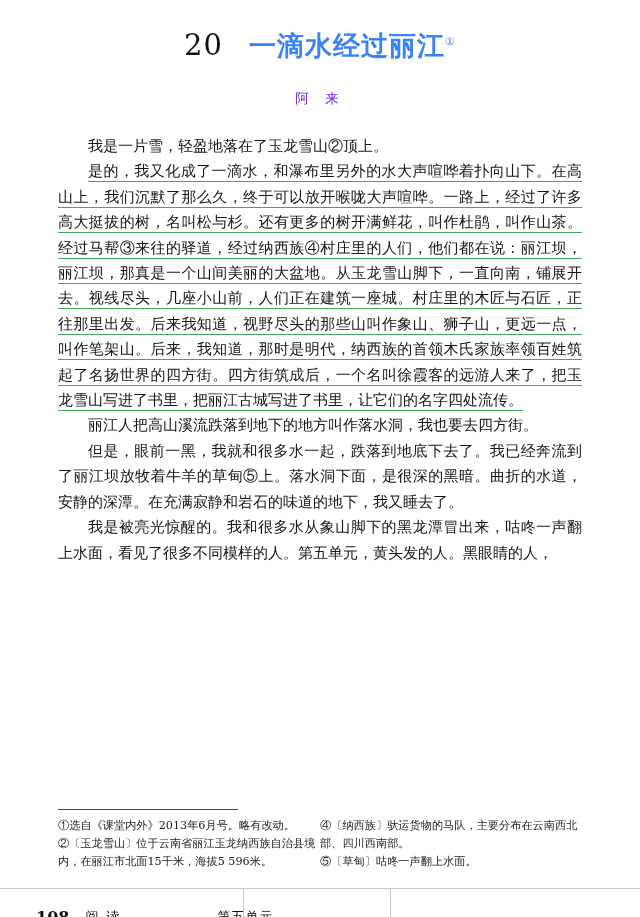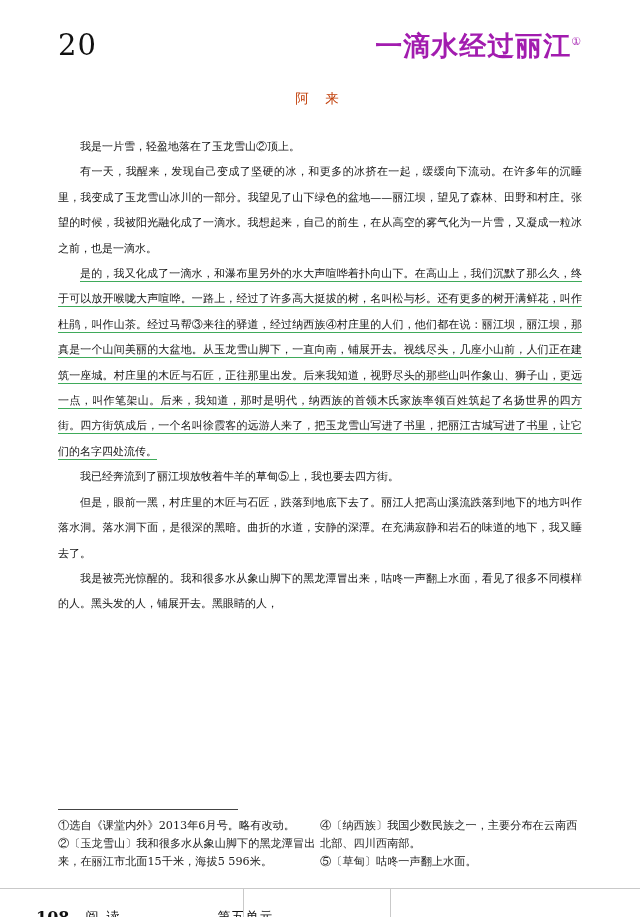--- a/index.html
+++ b/index.html
@@ -18,55 +18,55 @@
   .page {
     position: relative;
     width: 640px;
     height: 917px;
     box-sizing: border-box;
     padding: 0 58px;
   }
   .title-row {
     display: flex;
     align-items: baseline;
-    justify-content: space-between;
+    justify-content: center;
     margin-top: 28px;
     letter-spacing: 1px;
   }
   .title-num {
     font-family: "DejaVu Serif", "Liberation Serif", serif;
     font-size: 29px;
     font-weight: normal;
     color: #111;
   }
   .title-text {
     font-family: "DejaVu Serif", "Liberation Serif", serif;
     font-size: 27px;
     font-weight: bold;
-    color: #a21caf;
+    color: #3b82f6;
     margin-left: 26px;
     position: relative;
   }
   .sup {
     font-size: 11px;
     vertical-align: super;
     font-weight: normal;
   }
   .author {
     text-align: center;
     font-family: "DejaVu Serif", "Liberation Serif", serif;
     font-size: 13.5px;
-    color: #c2410c;
+    color: #6d28d9;
     margin-top: 26px;
     letter-spacing: 6px;
   }
   .body-text {
     margin-top: 26px;
     font-family: "DejaVu Serif", "Liberation Serif", serif;
-    font-size: 11px;
+    font-size: 15px;
     line-height: 25.4px;
     color: #141414;
     text-align: justify;
   }
   .body-text p {
     margin: 0;
     text-indent: 2em;
   }
   .u-green {
     border-bottom: 1.5px solid #3faa5a;
@@ -147,36 +147,35 @@
 
   <div class="title-row">
     <span class="title-num">20</span>
     <span class="title-text"><span>一滴水经过丽江</span><span class="sup">①</span></span>
   </div>
 
   <div class="author">阿  来</div>
 
   <div class="body-text">
     <p>我是一片雪，轻盈地落在了玉龙雪山②顶上。</p>
-    <p>有一天，我醒来，发现自己变成了坚硬的冰，和更多的冰挤在一起，缓缓向下流动。在许多年的沉睡里，我变成了玉龙雪山冰川的一部分。我望见了山下绿色的盆地——丽江坝，望见了森林、田野和村庄。张望的时候，我被阳光融化成了一滴水。我想起来，自己的前生，在从高空的雾气化为一片雪，又凝成一粒冰之前，也是一滴水。</p>
     <p><span class="u-green">是的，我又化成了一滴水，和瀑布里另外的水大声喧哗着扑向山下。在高山上，我们沉默了那么久，终于可以放开喉咙大声喧哗。一路上，经过了许多高大挺拔的树，名叫松与杉。还有更多的树开满鲜花，叫作杜鹃，叫作山茶。经过马帮③来往的驿道，经过纳西族④村庄里的人们，他们都在说：丽江坝，丽江坝，那真是一个山间美丽的大盆地。从玉龙雪山脚下，一直向南，铺展开去。视线尽头，几座小山前，人们正在建筑一座城。村庄里的木匠与石匠，正往那里出发。后来我知道，视野尽头的那些山叫作象山、狮子山，更远一点，叫作笔架山。后来，我知道，那时是明代，纳西族的首领木氏家族率领百姓筑起了名扬世界的四方街。四方街筑成后，一个名叫徐霞客的远游人来了，把玉龙雪山写进了书里，把丽江古城写进了书里，让它们的名字四处流传。</span></p>
-    <p>我已经奔流到了丽江坝放牧着牛羊的草甸⑤上，我也要去四方街。</p>
-    <p>但是，眼前一黑，村庄里的木匠与石匠，跌落到地底下去了。丽江人把高山溪流跌落到地下的地方叫作落水洞。落水洞下面，是很深的黑暗。曲折的水道，安静的深潭。在充满寂静和岩石的味道的地下，我又睡去了。</p>
-    <p>我是被亮光惊醒的。我和很多水从象山脚下的黑龙潭冒出来，咕咚一声翻上水面，看见了很多不同模样的人。黑头发的人，铺展开去。黑眼睛的人，</p>
+    <p>丽江人把高山溪流跌落到地下的地方叫作落水洞，我也要去四方街。</p>
+    <p>但是，眼前一黑，我就和很多水一起，跌落到地底下去了。我已经奔流到了丽江坝放牧着牛羊的草甸⑤上。落水洞下面，是很深的黑暗。曲折的水道，安静的深潭。在充满寂静和岩石的味道的地下，我又睡去了。</p>
+    <p>我是被亮光惊醒的。我和很多水从象山脚下的黑龙潭冒出来，咕咚一声翻上水面，看见了很多不同模样的人。第五单元，黄头发的人。黑眼睛的人，</p>
   </div>
 
   <div class="notes">
     <div class="notes-rule"></div>
     <div class="notes-cols">
       <div class="notes-col">
         <p class="note-item"><span>①</span><span>选自《课堂内外》2013年6月号。略有改动。</span></p>
-        <p class="note-item"><span>②</span><span>〔玉龙雪山〕我和很多水从象山脚下的黑龙潭冒出来，在丽江市北面15千米，海拔5 596米。</span></p>
+        <p class="note-item"><span>②</span><span>〔玉龙雪山〕位于云南省丽江玉龙纳西族自治县境内，在丽江市北面15千米，海拔5 596米。</span></p>
       </div>
       <div class="notes-col">
-        <p class="note-item"><span>④</span><span>〔纳西族〕我国少数民族之一，主要分布在云南西北部、四川西南部。</span></p>
+        <p class="note-item"><span>④</span><span>〔纳西族〕驮运货物的马队，主要分布在云南西北部、四川西南部。</span></p>
         <p class="note-item"><span>⑤</span><span>〔草甸〕咕咚一声翻上水面。</span></p>
       </div>
     </div>
   </div>
 
   <div class="footer">
     <span class="footer-page">108</span>
     <span class="footer-label">阅 读</span>
     <span class="footer-unit">第五单元</span>
     <span class="footer-divider fd1"></span>

